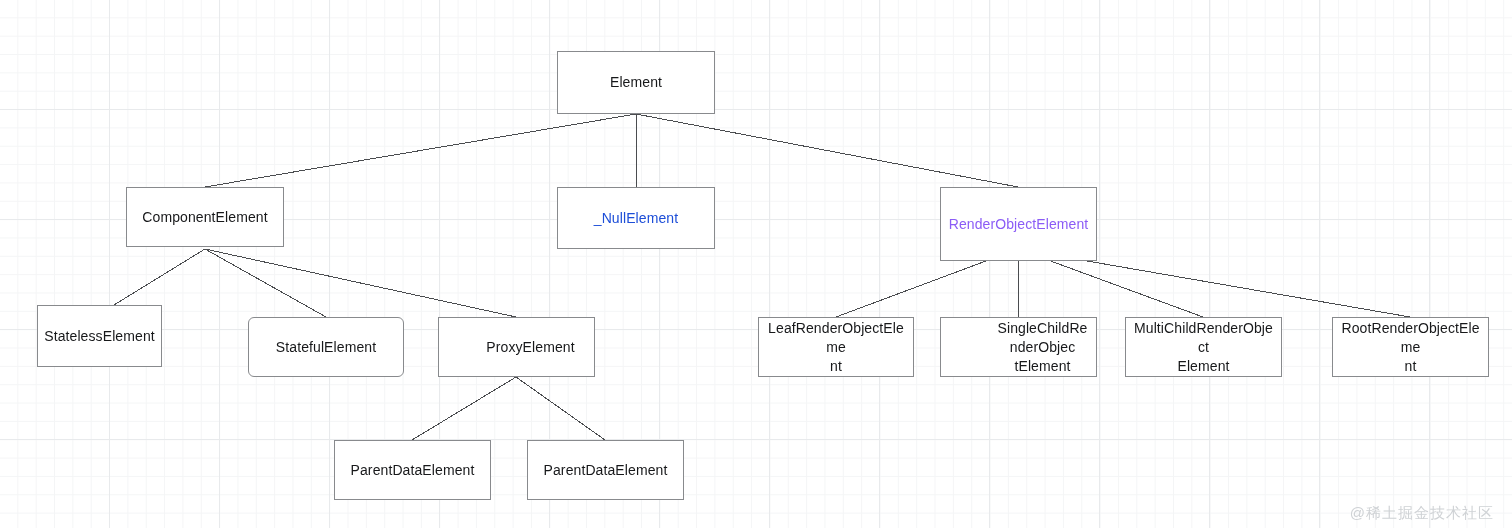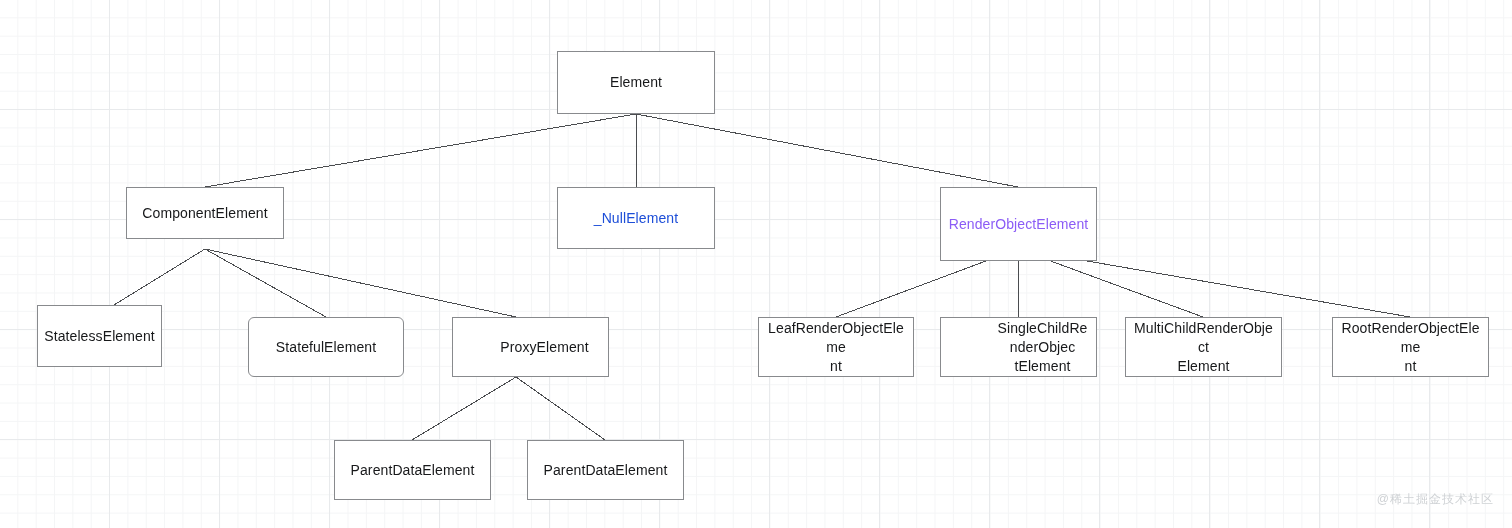--- a/index.html
+++ b/index.html
@@ -51,23 +51,23 @@
   }
   .node-label {
     display: block;
     padding: 0 6px;
     white-space: pre-line;
     word-break: break-all;
   }
   #watermark {
     position: absolute;
     right: 18px;
-    bottom: 20px;
+    bottom: 5px;
     color: #cfd2d5;
-    font-size: 12px;
+    font-size: 15px;
     letter-spacing: 1px;
     user-select: none;
     white-space: nowrap;
   }
 </style>
 </head>
 <body>
 
 <div id="canvas">
 
@@ -83,36 +83,36 @@
       <line x1="1018" y1="249" x2="1203" y2="317" stroke="#4a4c4f" stroke-width="1" shape-rendering="crispEdges"></line>
       <line x1="1018" y1="249" x2="1410" y2="317" stroke="#4a4c4f" stroke-width="1" shape-rendering="crispEdges"></line>
       <line x1="516" y1="377" x2="412" y2="440" stroke="#4a4c4f" stroke-width="1" shape-rendering="crispEdges"></line>
       <line x1="516" y1="377" x2="605" y2="440" stroke="#4a4c4f" stroke-width="1" shape-rendering="crispEdges"></line>
     </svg>
 
   <div id="node-layer">
       <div class="node" style="left: 557px; top: 51px; width: 158px; height: 63px; background: rgb(255, 255, 255); border-color: rgb(136, 138, 141); color: rgb(23, 24, 26);">
         <span class="node-label">Element</span>
       </div>
-      <div class="node" style="left: 126px; top: 187px; width: 158px; height: 52px; background: rgb(255, 255, 255); border-color: rgb(136, 138, 141); color: rgb(23, 24, 26);">
+      <div class="node" style="left: 126px; top: 187px; width: 158px; height: 60px; background: rgb(255, 255, 255); border-color: rgb(136, 138, 141); color: rgb(23, 24, 26);">
         <span class="node-label">ComponentElement</span>
       </div>
       <div class="node" style="left: 557px; top: 187px; width: 158px; height: 62px; background: rgb(255, 255, 255); border-color: rgb(136, 138, 141); color: #1d4ed8;">
         <span class="node-label">_NullElement</span>
       </div>
       <div class="node" style="left: 940px; top: 187px; width: 157px; height: 74px; background: rgb(255, 255, 255); border-color: rgb(136, 138, 141); color: #8b5cf6;">
         <span class="node-label">RenderObjectElement</span>
       </div>
       <div class="node" style="left: 37px; top: 305px; width: 125px; height: 62px; background: rgb(255, 255, 255); border-color: rgb(136, 138, 141); color: rgb(23, 24, 26);">
         <span class="node-label">StatelessElement</span>
       </div>
       <div class="node" style="left: 248px; top: 317px; width: 156px; height: 60px; background: rgb(255, 255, 255); border-color: rgb(136, 138, 141); color: rgb(23, 24, 26); border-radius: 6px;">
         <span class="node-label">StatefulElement</span>
       </div>
-      <div class="node" style="left: 452px; top: 317px; width: 157px; height: 60px; background: rgb(255, 255, 255); border-color: rgb(136, 138, 141); color: rgb(23, 24, 26); padding-left: 28px;">
+      <div class="node" style="left: 438px; top: 317px; width: 157px; height: 60px; background: rgb(255, 255, 255); border-color: rgb(136, 138, 141); color: rgb(23, 24, 26); padding-left: 28px;">
         <span class="node-label">ProxyElement</span>
       </div>
       <div class="node" style="left: 758px; top: 317px; width: 156px; height: 60px; background: rgb(255, 255, 255); border-color: rgb(136, 138, 141); color: rgb(23, 24, 26);">
         <span class="node-label">LeafRenderObjectEleme
 nt</span>
       </div>
       <div class="node" style="left: 940px; top: 317px; width: 157px; height: 60px; background: rgb(255, 255, 255); border-color: rgb(136, 138, 141); color: rgb(23, 24, 26); padding-left: 48px;">
         <span class="node-label">SingleChildRenderObjec
 tElement</span>
       </div>

